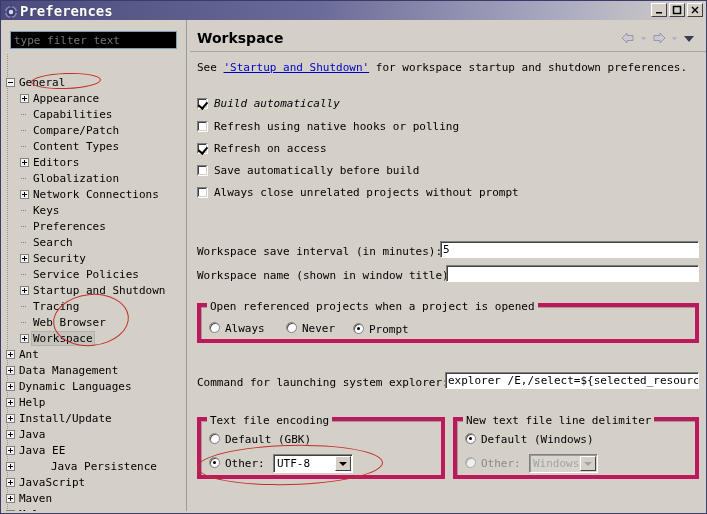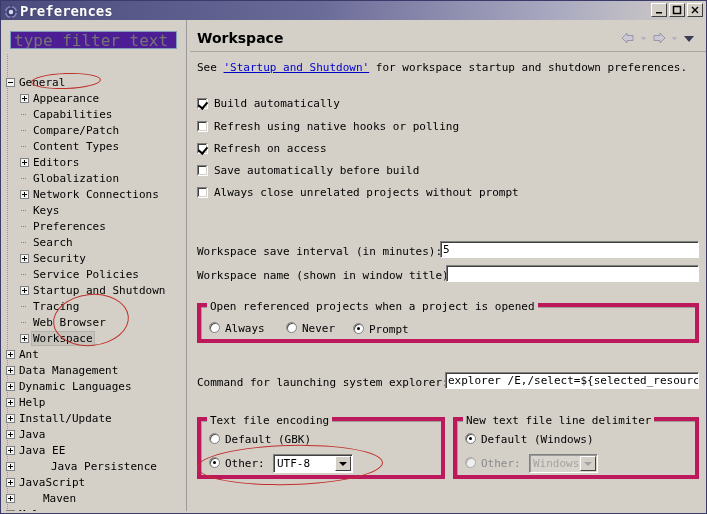--- a/index.html
+++ b/index.html
@@ -59,24 +59,24 @@
 
   
   #left-pane {
     position: absolute; left: 0; top: 0;
     width: 185px; height: 493px;
     background: #d4d0c8;
   }
   #filter-box {
     position: absolute; left: 9px; top: 11px;
     width: 167px; height: 18px;
-    background: #4c1d95;
+    background: #000000;
     border: 1px solid #7f9db9;
     font-family: "DejaVu Sans Mono", monospace;
-    font-size: 16px;
+    font-size: 11px;
     color: #9a9a9a;
     padding: 0 3px;
     line-height: 16px;
     outline: none;
   }
   #tree {
     position: absolute; left: 0; top: 34px;
     width: 185px; height: 459px;
     overflow: hidden;
     background: #d4d0c8;
@@ -454,21 +454,21 @@
             <span class="tlabel">Java EE</span>
           </div>
           <div class="trow" style="padding-left: 5px; gap: 32px;">
             <span class="twist plus"></span>
             <span class="tlabel">Java Persistence</span>
           </div>
           <div class="trow" style="padding-left: 5px;">
             <span class="twist plus"></span>
             <span class="tlabel">JavaScript</span>
           </div>
-          <div class="trow" style="padding-left: 5px; gap: 24px;">
+          <div class="trow" style="padding-left: 5px;">
             <span class="twist plus"></span>
             <span class="tlabel">Maven</span>
           </div>
           <div class="trow" style="padding-left: 5px;">
             <span class="twist plus"></span>
             <span class="tlabel">Mylyn</span>
           </div>
         </div>
       <div class="annot" id="annot-general"></div>
       <div class="annot" id="annot-workspace"></div>
@@ -508,21 +508,21 @@
         </span>
       </div>
 
       <div id="title-rule"></div>
 
       <div class="rtext" id="see-line">
         <span>See </span><span id="see-link">'Startup and Shutdown'</span><span> for workspace startup and shutdown preferences.</span>
       </div>
 
       <div id="cb-container">
-          <div class="cbrow" style="top: 77px;">
+          <div class="cbrow" style="top: 77px; font-style: italic;">
             <span class="cbox checked"></span>
             <span>Build automatically</span>
           </div>
           <div class="cbrow" style="top: 100px;">
             <span class="cbox"></span>
             <span>Refresh using native hooks or polling</span>
           </div>
           <div class="cbrow" style="top: 122px;">
             <span class="cbox checked"></span>
             <span>Refresh on access</span>

